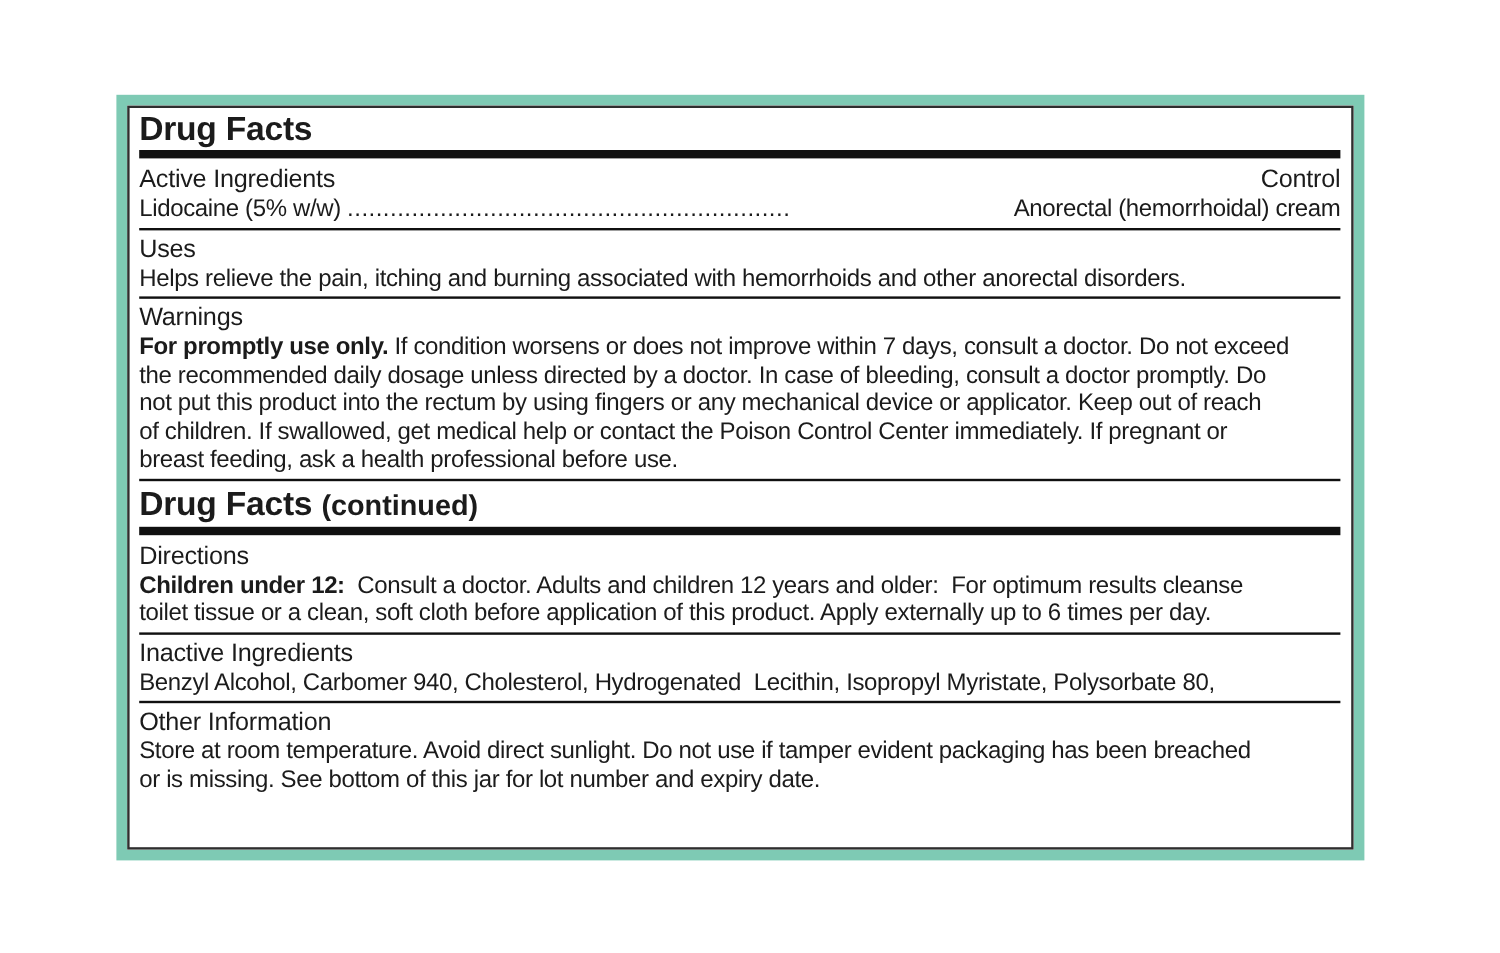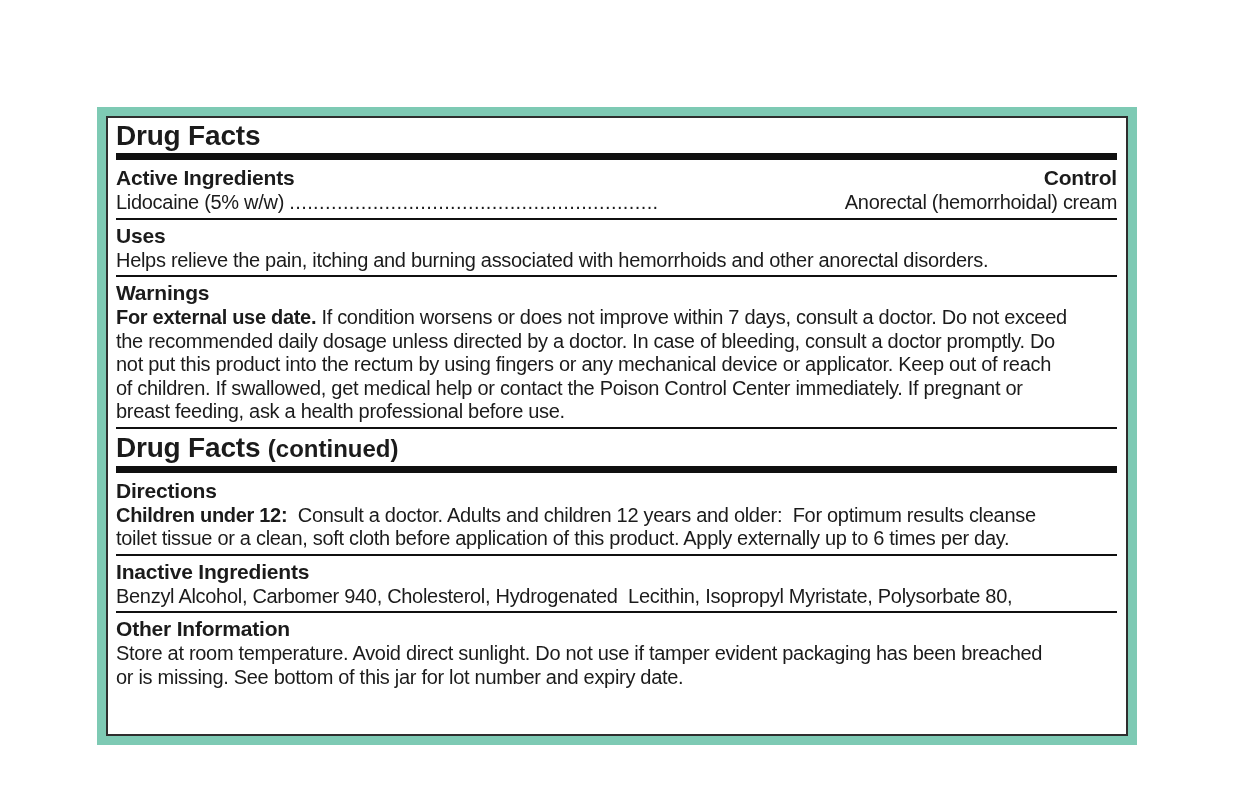--- a/index.html
+++ b/index.html
@@ -11,21 +11,20 @@
     overflow: hidden;
   }
   .page { position: relative; width: 1250px; height: 794px; background: #ffffff; }
 
   .label {
     position: absolute;
     left: 97px; top: 79px;
     width: 1040px; height: 638px;
     border: 9px solid #7ecab4;
     background: #ffffff;
-    margin-top: 28px;
   }
   .inner {
     width: 100%; height: 100%;
     border: 2px solid #2e2e2e;
     padding: 2px 9px 4px 8px;
     overflow: hidden;
     background: #ffffff;
   }
 
   .df-title {
@@ -34,21 +33,21 @@
     white-space: pre;
   }
   .df-suffix { font-size: 24px; font-weight: bold; letter-spacing: 0; }
 
   .thick-rule { height: 7px; background: #101010; margin: 2px 0 5px 0; }
   .thin-rule  { height: 2px; background: #101010; margin: 3px 0 3px 0; }
 
   .row { display: flex; justify-content: space-between; align-items: baseline; }
 
   .sec-h {
-    font-size: 21px; font-weight: bold;
+    font-size: 21px; font-weight: normal;
     line-height: 26px; letter-spacing: -0.2px;
     white-space: pre;
   }
   .line {
     font-size: 20px; line-height: 23.5px;
     letter-spacing: -0.3px; white-space: pre; align-items: flex-end;
   }
   .b { font-weight: bold; }
   .dots { letter-spacing: 0.4px; }
 </style>
@@ -70,21 +69,21 @@
         <span><span>Lidocaine (5% w/w) </span><span class="dots">..............................................................</span></span>
         <span>Anorectal (hemorrhoidal) cream</span>
       </div>
       <div class="thin-rule" style="background: rgb(16, 16, 16);"></div>
 
       <div class="sec-h">Uses</div>
       <div class="line">Helps relieve the pain, itching and burning associated with hemorrhoids and other anorectal disorders.</div>
       <div class="thin-rule" style="background: rgb(16, 16, 16);"></div>
 
       <div class="sec-h">Warnings</div>
-      <div class="line"><span class="b">For external use date.</span><span> If condition worsens or does not improve within 7 days, consult a doctor. Do not exceed</span></div>
+      <div class="line"><span class="b">For promptly use only.</span><span> If condition worsens or does not improve within 7 days, consult a doctor. Do not exceed</span></div>
       <div class="line">the recommended daily dosage unless directed by a doctor. In case of bleeding, consult a doctor promptly. Do</div>
       <div class="line">not put this product into the rectum by using fingers or any mechanical device or applicator. Keep out of reach</div>
       <div class="line">of children. If swallowed, get medical help or contact the Poison Control Center immediately. If pregnant or</div>
       <div class="line">breast feeding, ask a health professional before use.</div>
       <div class="thin-rule" style="background: rgb(16, 16, 16);"></div>
 
       <div class="df-title"><span>Drug Facts </span><span class="df-suffix">(continued)</span></div>
       <div class="thick-rule" style="background: rgb(16, 16, 16);"></div>
 
       <div class="sec-h">Directions</div>

